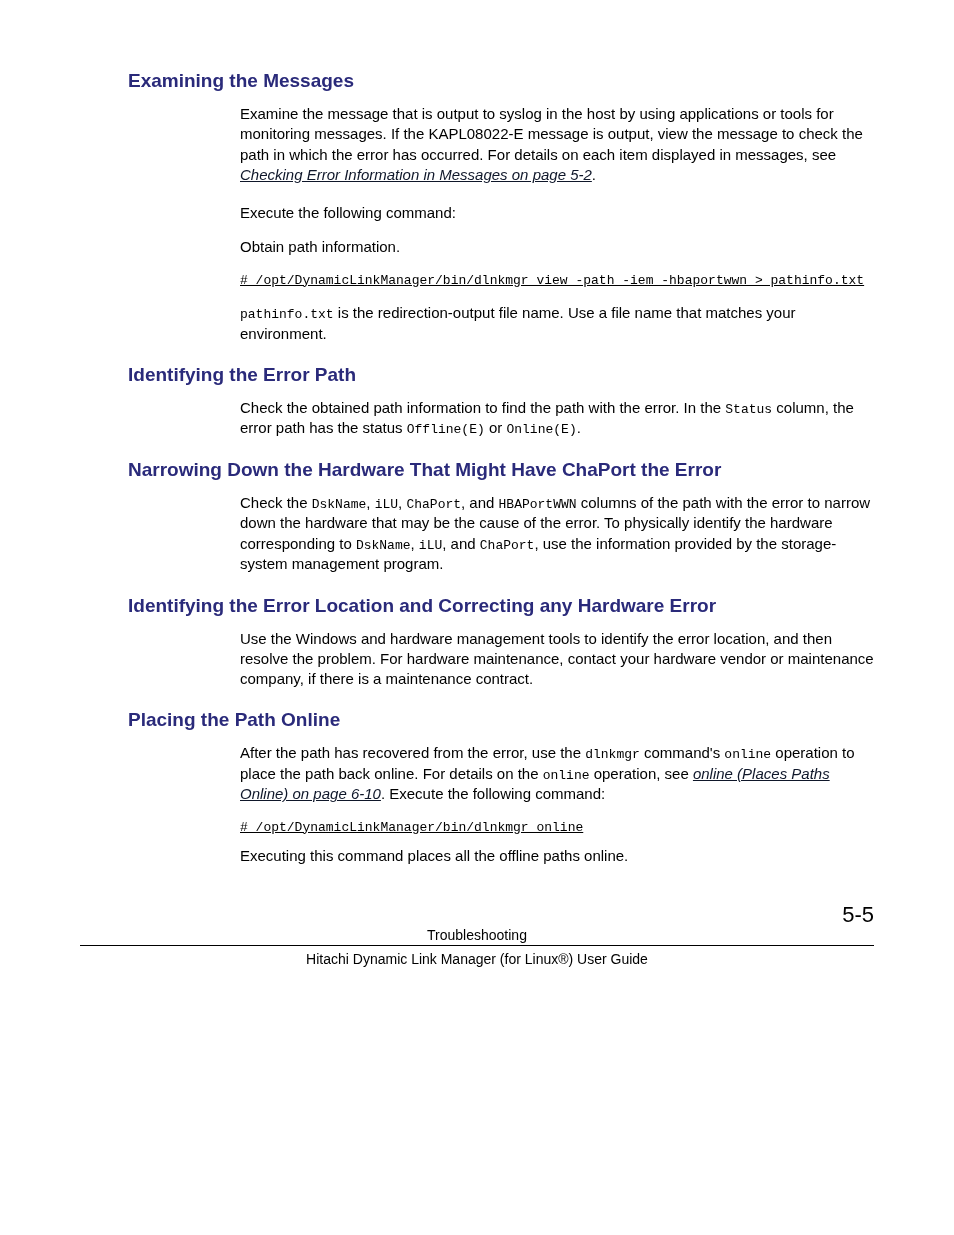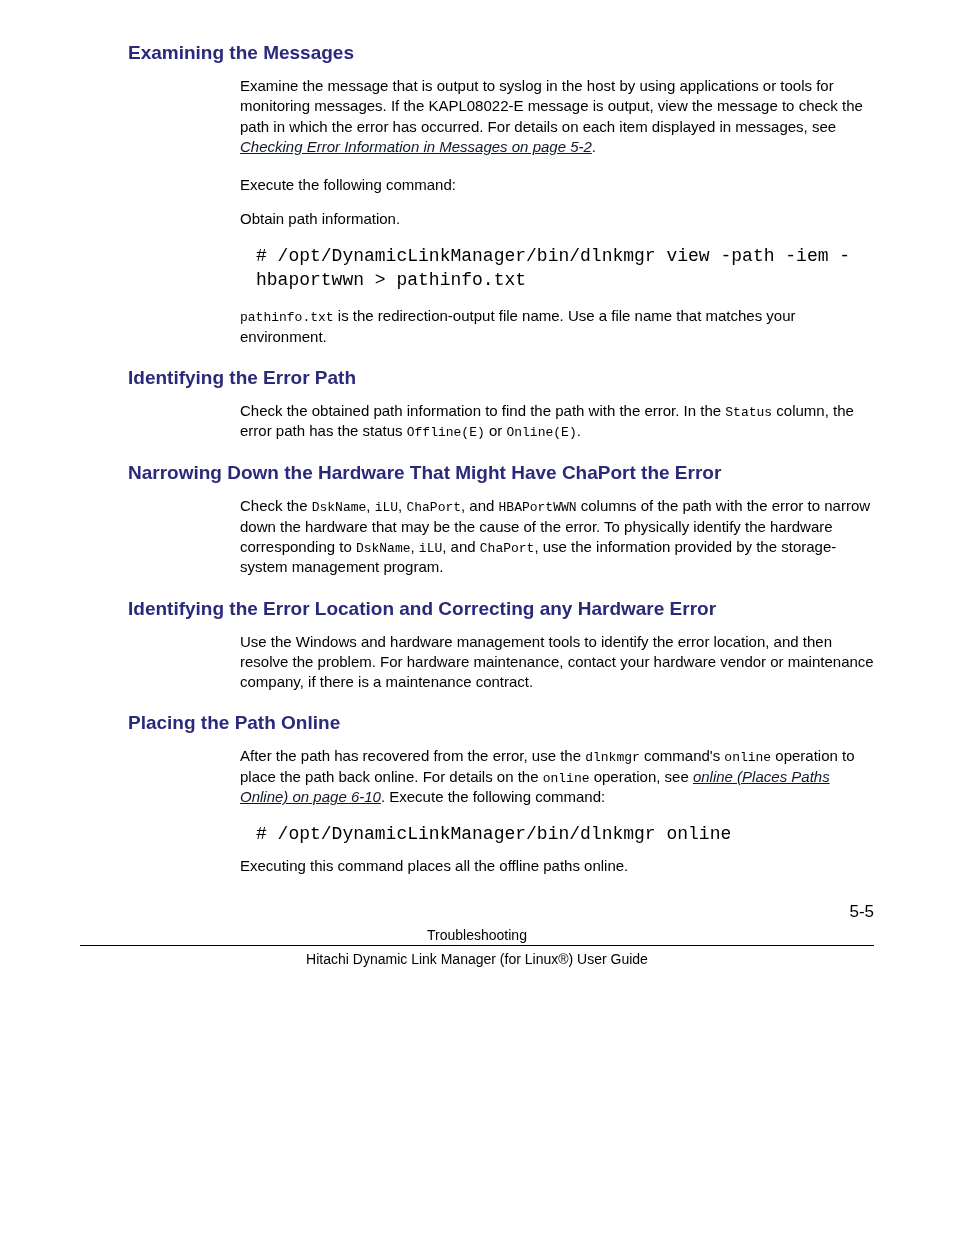--- a/index.html
+++ b/index.html
@@ -8,21 +8,21 @@
     font-family: Verdana, Geneva, sans-serif;
     font-size: 15px;
     color: #000;
     background: #fff;
   }
   .page {
     width: 954px;
     height: 1018px;
     position: relative;
     box-sizing: border-box;
-    padding: 32px 80px 0 80px;
+    padding: 60px 80px 0 80px;
   }
   h2 {
     color: #2a2a7a;
     font-size: 19px;
     font-weight: bold;
     margin: 20px 0 12px 48px;
   }
   h2:first-child {
     margin-top: 10px;
   }
@@ -39,24 +39,25 @@
     color: #0f172a;
     font-style: italic;
     text-decoration: underline;
   }
   .code-inline {
     font-family: "Courier New", Courier, monospace;
     font-size: 13px;
   }
   .code-block {
     font-family: "Courier New", Courier, monospace;
-    font-size: 18px;
+    font-size: 13px;
     white-space: pre-wrap;
-    margin: 0 0 14px 16px;
+    margin: 0 0 14px 0;
     line-height: 1.35;
+    text-decoration: underline;
   }
   .footer {
     position: absolute;
     bottom: 48px;
     left: 80px;
     right: 80px;
   }
   .footer-line {
     border-top: 1px solid #000;
     margin-bottom: 4px;
@@ -64,21 +65,21 @@
   .footer-row {
     position: relative;
     text-align: center;
     font-size: 14px;
     line-height: 1.4;
   }
   .page-num {
     position: absolute;
     right: 0;
     top: -26px;
-    font-size: 17px;
+    font-size: 22px;
   }
 </style>
 </head>
 <body>
 
 <div class="page">
 
   <h2>Examining the Messages</h2>
   <div class="body-block">
     <p>

